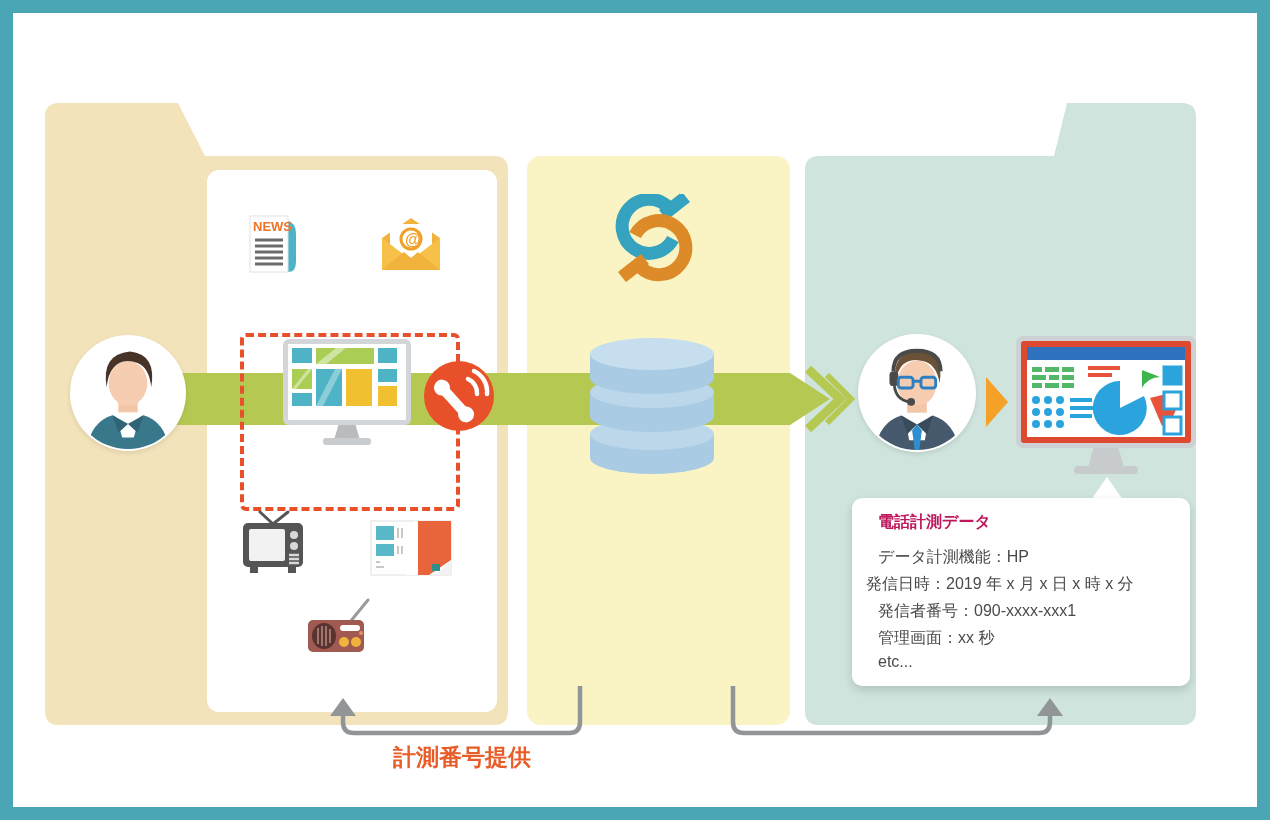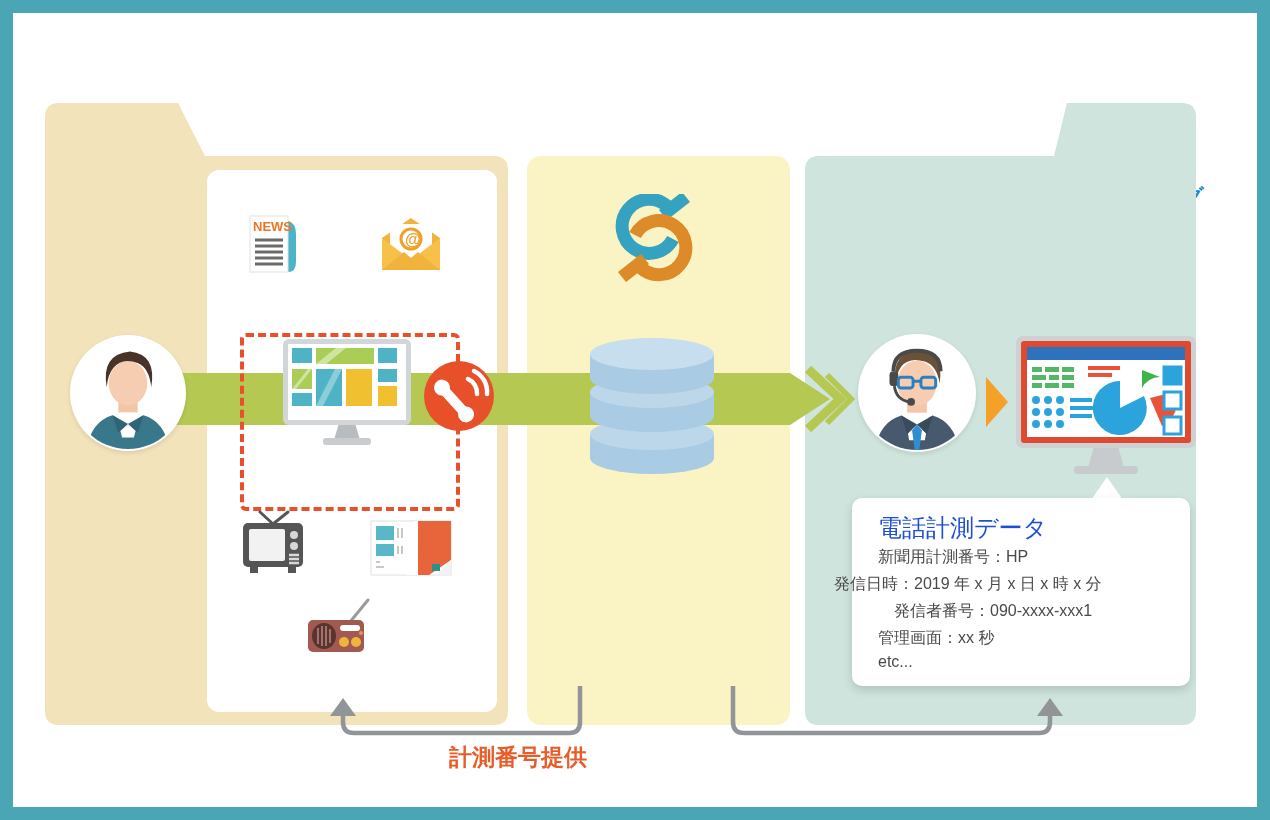--- a/index.html
+++ b/index.html
@@ -1,20 +1,20 @@
 <!DOCTYPE html>
 <html><head>
 <meta charset="utf-8">
 <style>
   html,body{margin:0;padding:0;background:#fff;}
   #stage{position:relative;width:1270px;height:820px;background:#ffffff;overflow:hidden;
          font-family:"Liberation Sans","DejaVu Sans",sans-serif;color:#3f3f3f;}
   .abs{position:absolute;}
   .t{position:absolute;white-space:nowrap;}
-  .ctr{text-align:right;}
+  .ctr{text-align:center;}
   
   #folders{z-index:1;}
   .panel-white{left:207px;top:170px;width:290px;height:542px;background:#ffffff;border-radius:12px;z-index:2;}
   .panel-yellow{left:527px;top:156px;width:263px;height:569px;background:#faf3c3;border-radius:14px;z-index:2;}
   .band{left:140px;top:373px;width:650px;height:52px;background:#b5c952;z-index:3;}
   #band-end{left:782px;top:360px;z-index:3;}
   .dashed-box{left:240px;top:333px;width:212px;height:170px;border:4px dashed #e8502a;border-radius:6px;z-index:4;}
   .z5{z-index:5;}
   .z6{z-index:6;}
   #frame-border{left:0;top:0;right:0;bottom:0;border:13px solid #4aa6b4;z-index:40;pointer-events:none;}
@@ -26,21 +26,21 @@
   .cap{font-size:15.5px;color:#4a4a4a;}
   .num{font-size:15.5px;color:#4a4a4a;}
   .phone-num{font-size:20px;font-weight:600;color:#3f3f3f;}
   .hp-label{font-size:20px;font-weight:700;color:#3f3f3f;}
   .hp-num{font-size:16px;font-weight:700;color:#e0301e;}
   .feat-text{font-size:19px;font-weight:600;color:#3f3f3f;}
   .check{font-size:21px;font-weight:700;color:#d9251d;}
   .logo-text{font-size:23px;font-weight:600;color:#4a4a4a;letter-spacing:0.5px;}
   .card{left:852px;top:498px;width:338px;height:188px;background:#fff;border-radius:10px;
         box-shadow:0 4px 10px rgba(0,0,0,0.15);z-index:5;}
-  .card-title{font-size:24px;font-weight:400;color:#1d4ed8;}
+  .card-title{font-size:16px;font-weight:700;color:#be185d;}
   .card-row{font-size:16px;color:#4a4a4a;}
   .bubble-tri{left:1091px;top:477px;width:0;height:0;border-left:16px solid transparent;
         border-right:16px solid transparent;border-bottom:23px solid #ffffff;z-index:5;}
   .annot{font-size:23px;font-weight:700;color:#e85c28;}
   .avatar{border-radius:50%;background:#fff;box-shadow:0 2px 5px rgba(0,0,0,0.10);}
 </style>
 </head>
 <body>
 
 <div id="stage">
@@ -309,23 +309,23 @@
     <path d="M112,40 L112,58 A20,20 0 0 1 130,47 Z" fill="#3cb54a" transform="translate(14,-6)"></path>
     <path d="M134,62 L158,56 A25,25 0 0 1 146,90 Z" fill="#e8533a"></path>
     <rect x="148" y="31" width="17" height="17" fill="#2ba3dc" stroke="#2ba3dc" stroke-width="3"></rect>
     <rect x="148" y="56" width="17" height="17" fill="#ffffff" stroke="#2ba3dc" stroke-width="3"></rect>
     <rect x="148" y="81" width="17" height="17" fill="#ffffff" stroke="#2ba3dc" stroke-width="3"></rect>
   </svg>
 
   <div class="abs bubble-tri"></div>
   <div class="abs card"></div>
   <div class="t card-title z5" style="left:878px;top:512px;">電話計測データ</div>
-  <div class="t card-row z5" style="left:878px;top:547px;">新聞用計測番号：HP</div>
-  <div class="t card-row z5" style="left:834px;top:574px;">発信日時：2019 年 x 月 x 日 x 時 x 分</div>
-  <div class="t card-row z5" style="left:878px;top:601px;margin-left:16px;">発信者番号：090-xxxx-xxx1</div>
+  <div class="t card-row z5" style="left:878px;top:547px;">データ計測機能：HP</div>
+  <div class="t card-row z5" style="left:866px;top:574px;">発信日時：2019 年 x 月 x 日 x 時 x 分</div>
+  <div class="t card-row z5" style="left:878px;top:601px;">発信者番号：090-xxxx-xxx1</div>
   <div class="t card-row z5" style="left:878px;top:628px;">管理画面：xx 秒</div>
   <div class="t card-row z5" style="left:878px;top:653px;">etc...</div>
 
   <svg class="abs z6" width="1270" height="820" style="left:0;top:0;pointer-events:none;">
     <path d="M580,686 L580,722 Q580,733 569,733 L354,733 Q343,733 343,722 L343,714" fill="none" stroke="#919598" stroke-width="4.5"></path>
     <polygon points="330,716 356,716 343,698" fill="#919598"></polygon>
     <path d="M733,686 L733,722 Q733,733 744,733 L1039,733 Q1050,733 1050,722 L1050,714" fill="none" stroke="#919598" stroke-width="4.5"></path>
     <polygon points="1037,716 1063,716 1050,698" fill="#919598"></polygon>
   </svg>
   <div class="t annot ctr z6" style="left:337px;top:742px;width:250px;">計測番号提供</div>

